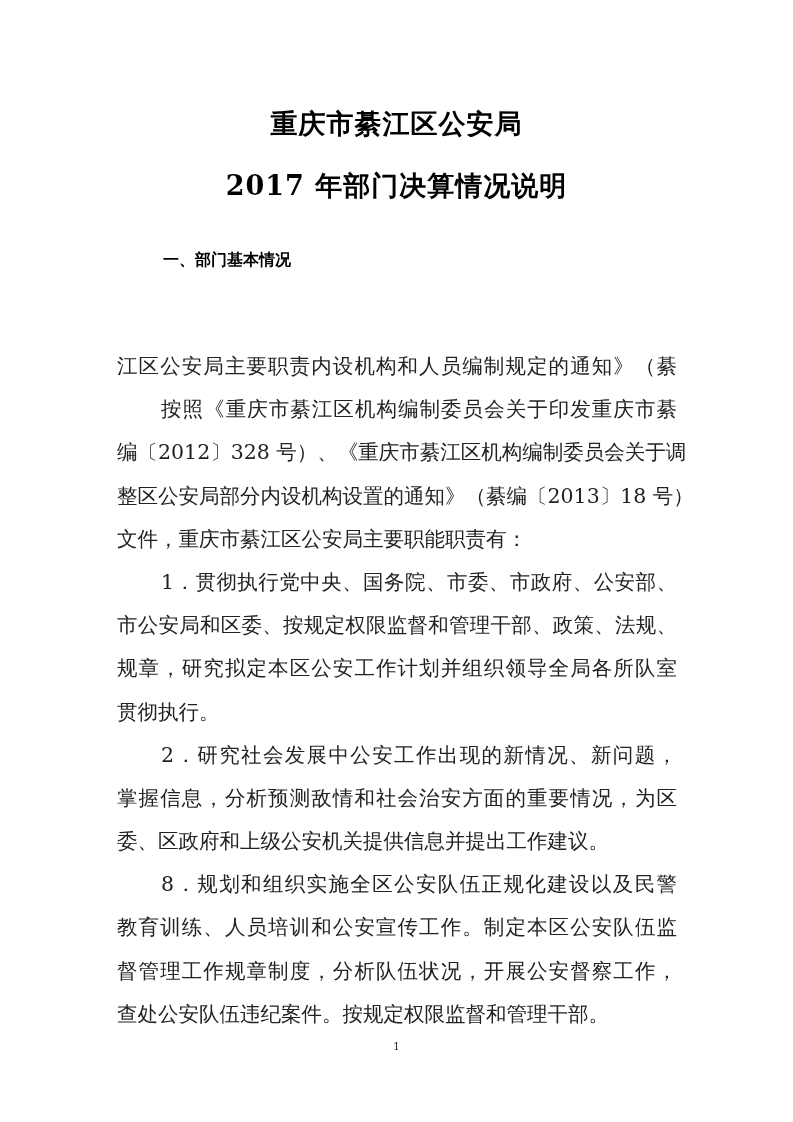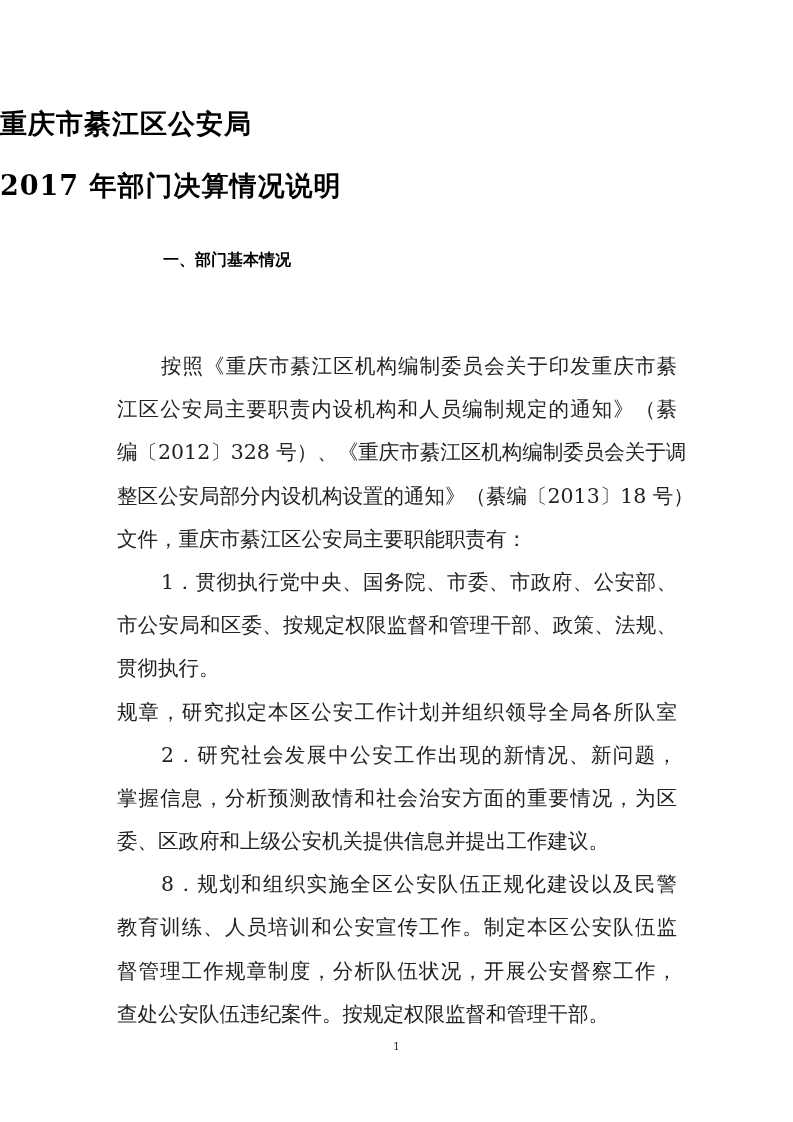--- a/index.html
+++ b/index.html
@@ -19,21 +19,21 @@
       position: absolute;
       left: 0; top: 0;
       width: 793px;
       height: 1122px;
       background: #ffffff;
     }
     .title {
       position: absolute;
       left: 0;
       width: 793px;
-      text-align: left;
+      text-align: center;
       font-weight: bold;
       font-size: 27px;
       letter-spacing: 1px;
       color: #000;
       white-space: nowrap;
     }
     .title-1 { top: 106px; }
     .title-2 { top: 168px; }
     .heading {
       position: absolute;
@@ -76,30 +76,30 @@
 
 <div class="page">
 
   <div class="title title-1">重庆市綦江区公安局</div>
   <div class="title title-2">2017 年部门决算情况说明</div>
 
   <div class="heading h1">一、部门基本情况</div>
 
   <div class="body-text">
 
+    <span class="line">江区公安局主要职责内设机构和人员编制规定的通知》（綦</span>
     <span class="line indent">按照《重庆市綦江区机构编制委员会关于印发重庆市綦</span>
-    <span class="line">江区公安局主要职责内设机构和人员编制规定的通知》（綦</span>
     <span class="line">编〔2012〕328 号）、《重庆市綦江区机构编制委员会关于调</span>
     <span class="line">整区公安局部分内设机构设置的通知》（綦编〔2013〕18 号）</span>
     <span class="line last">文件，重庆市綦江区公安局主要职能职责有：</span>
 
     <span class="line indent">1．贯彻执行党中央、国务院、市委、市政府、公安部、</span>
     <span class="line">市公安局和区委、按规定权限监督和管理干部、政策、法规、</span>
+    <span class="line">规章，研究拟定本区公安工作计划并组织领导全局各所队室</span>
     <span class="line last">贯彻执行。</span>
-    <span class="line">规章，研究拟定本区公安工作计划并组织领导全局各所队室</span>
 
     <span class="line indent">2．研究社会发展中公安工作出现的新情况、新问题，</span>
     <span class="line">掌握信息，分析预测敌情和社会治安方面的重要情况，为区</span>
     <span class="line last">委、区政府和上级公安机关提供信息并提出工作建议。</span>
 
     <span class="line indent">8．规划和组织实施全区公安队伍正规化建设以及民警</span>
     <span class="line">教育训练、人员培训和公安宣传工作。制定本区公安队伍监</span>
     <span class="line">督管理工作规章制度，分析队伍状况，开展公安督察工作，</span>
     <span class="line last">查处公安队伍违纪案件。按规定权限监督和管理干部。</span>
   </div>

